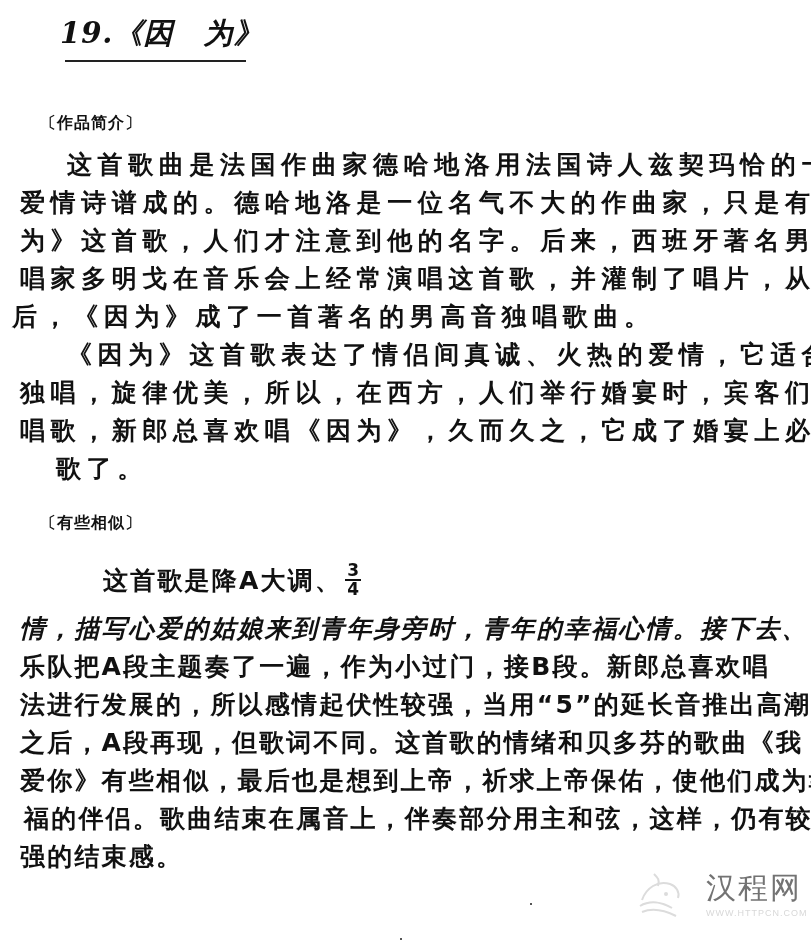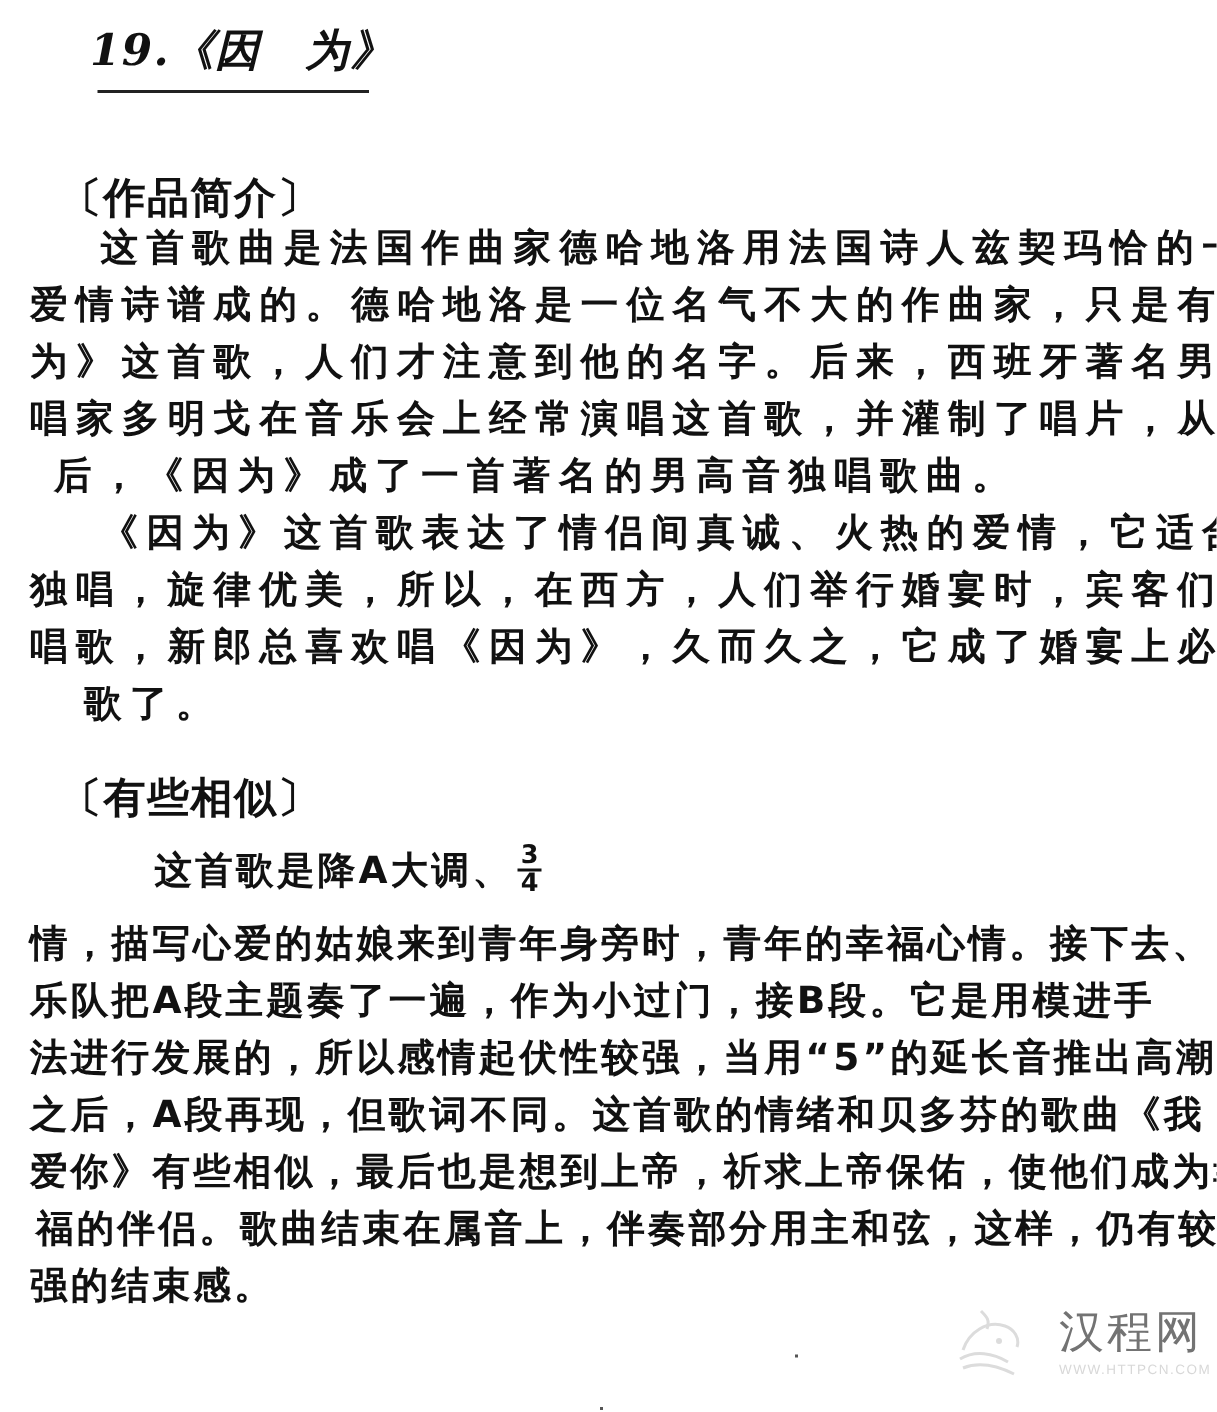--- a/index.html
+++ b/index.html
@@ -34,21 +34,21 @@
       position: absolute;
       left: 65px;
       top: 60px;
       width: 181px;
       height: 0;
       border-top: 2px solid #222;
     }
     .section-head {
       position: absolute;
       left: 40px;
-      font-size: 28px;
+      font-size: 16px;
       font-weight: bold;
       letter-spacing: 1px;
       white-space: nowrap;
     }
     .line {
       position: absolute;
       font-size: 25px;
       font-weight: bold;
       white-space: nowrap;
       letter-spacing: 5.6px;
@@ -117,34 +117,34 @@
 
   <div class="title">19.《因　为》</div>
   <div class="title-rule"></div>
 
   <div class="sec1">
     <div class="section-head" style="top:113px;">〔作品简介〕</div>
     <div class="line" style="left:67px; top:150px;">这首歌曲是法国作曲家德哈地洛用法国诗人兹契玛恰的一首</div>
     <div class="line" style="left:20px; top:188px;">爱情诗谱成的。德哈地洛是一位名气不大的作曲家，只是有了《因</div>
     <div class="line" style="left:20px; top:226px;">为》这首歌，人们才注意到他的名字。后来，西班牙著名男高音歌</div>
     <div class="line" style="left:20px; top:264px;">唱家多明戈在音乐会上经常演唱这首歌，并灌制了唱片，从那以</div>
-    <div class="line" style="left:36px; top:302px;">后，《因为》成了一首著名的男高音独唱歌曲。</div>
+    <div class="line" style="left:12px; top:302px;">后，《因为》成了一首著名的男高音独唱歌曲。</div>
     <div class="line" style="left:67px; top:340px;">《因为》这首歌表达了情侣间真诚、火热的爱情，它适合男高音</div>
     <div class="line" style="left:20px; top:378px;">独唱，旋律优美，所以，在西方，人们举行婚宴时，宾客们要求新郎</div>
     <div class="line" style="left:20px; top:416px;">唱歌，新郎总喜欢唱《因为》，久而久之，它成了婚宴上必唱的一首</div>
     <div class="line" style="left:20px; top:454px;margin-left:36px;">歌了。</div>
   </div>
 
   <div class="sec2">
     <div class="section-head" style="top:513px;">〔有些相似〕</div>
     <div class="line" style="left:67px; top:564px;margin-left:36px;">
       <span>这首歌是降A大调、</span><span class="frac"><span class="num">3</span><span class="den">4</span></span>
     </div>
-    <div class="line" style="left:20px; top:614px;">情，描写心爱的姑娘来到青年身旁时，青年的幸福心情。接下去、</div>
-    <div class="line" style="left:20px; top:652px;">乐队把A段主题奏了一遍，作为小过门，接B段。它是用模进手</div>
+    <div class="line" style="left:20px; top:614px;font-style:italic;">情，描写心爱的姑娘来到青年身旁时，青年的幸福心情。接下去、</div>
+    <div class="line" style="left:20px; top:652px;">乐队把A段主题奏了一遍，作为小过门，接B段。新郎总喜欢唱</div>
     <div class="line" style="left:20px; top:690px;">法进行发展的，所以感情起伏性较强，当用“5”的延长音推出高潮</div>
     <div class="line" style="left:20px; top:728px;">之后，A段再现，但歌词不同。这首歌的情绪和贝多芬的歌曲《我</div>
     <div class="line" style="left:20px; top:766px;">爱你》有些相似，最后也是想到上帝，祈求上帝保佑，使他们成为幸</div>
     <div class="line" style="left:24px; top:804px;">福的伴侣。歌曲结束在属音上，伴奏部分用主和弦，这样，仍有较</div>
     <div class="line" style="left:20px; top:842px;">强的结束感。</div>
   </div>
 
   <div class="watermark">
     <svg class="wm-logo" viewBox="0 0 50 50">
       <path d="M6 30 C10 18, 22 10, 34 14 C40 16, 44 22, 42 28" fill="none" stroke="#dcdcdc" stroke-width="2"></path>

